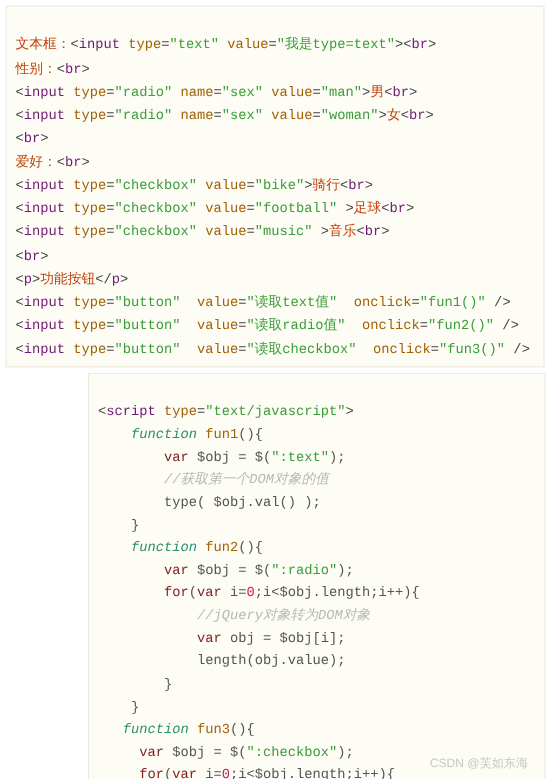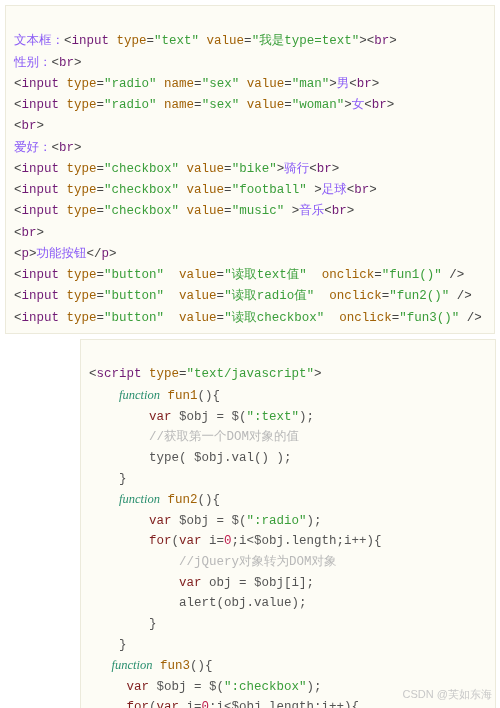--- a/index.html
+++ b/index.html
@@ -28,29 +28,29 @@
   }
   .block2 {
     margin: 2px 0 5px 80px;
     width: 416px;
     line-height: 1.65;
   }
   .tag   { color: #701a75; }   
   .attr  { color: #a16207; }   
   .str   { color: #3a9e3a; }   
   .punc  { color: #444; }      
-  .text  { color: #8b5cf6; margin-top: 12px; }      
+  .text  { color: #c2410c; margin-top: 12px; }      
   .kw    { color: #7f1d1d; }   
-  .fnkw  { color: #2a8f6f; font-style: italic; font-family: Liberation Serif, serif; } 
+  .fnkw  { color: #2a8f6f; font-style: italic; } 
   .num   { color: #c02050; }   
-  .comm  { color: #b8b8b8; }   
+  .comm  { color: #b8b8b8; font-style: italic; }   
   .dark  { color: #555; }      
   .watermark {
     position: fixed;
-    right: 8px;
+    right: 20px;
     bottom: 4px;
     font-size: 11px;
     color: #c8c8c8;
     font-family: sans-serif;
   }
 </style>
 </head>
 <body>
 
 <div class="block1">
@@ -75,21 +75,21 @@
 <span>    <span class="fnkw">function</span><span> </span><span class="attr">fun1</span><span class="dark">(){</span></span>
 <span>        <span class="kw">var</span><span class="dark"> $obj = $(</span><span class="str">":text"</span><span class="dark">);</span></span>
 <span>        <span class="comm">//获取第一个DOM对象的值</span></span>
 <span>        <span class="dark">type( $obj.val() );</span></span>
 <span>    <span class="dark">}</span></span>
 <span>    <span class="fnkw">function</span><span> </span><span class="attr">fun2</span><span class="dark">(){</span></span>
 <span>        <span class="kw">var</span><span class="dark"> $obj = $(</span><span class="str">":radio"</span><span class="dark">);</span></span>
 <span>        <span class="kw">for</span><span class="dark">(</span><span class="kw">var</span><span class="dark"> i=</span><span class="num">0</span><span class="dark">;i&lt;$obj.length;i++){</span></span>
 <span>            <span class="comm">//jQuery对象转为DOM对象</span></span>
 <span>            <span class="kw">var</span><span class="dark"> obj = $obj[i];</span></span>
-<span>            <span class="dark">alert(obj.value);</span></span>
+<span>            <span class="dark">length(obj.value);</span></span>
 <span>        <span class="dark">}</span></span>
 <span>    <span class="dark">}</span></span>
 <span>   <span class="fnkw">function</span><span> </span><span class="attr">fun3</span><span class="dark">(){</span></span>
 <span>     <span class="kw">var</span><span class="dark"> $obj = $(</span><span class="str">":checkbox"</span><span class="dark">);</span></span>
 <span>     <span class="kw">for</span><span class="dark">(</span><span class="kw">var</span><span class="dark"> i=</span><span class="num">0</span><span class="dark">;i&lt;$obj.length;i++){</span></span>
 
 
 
 
 

